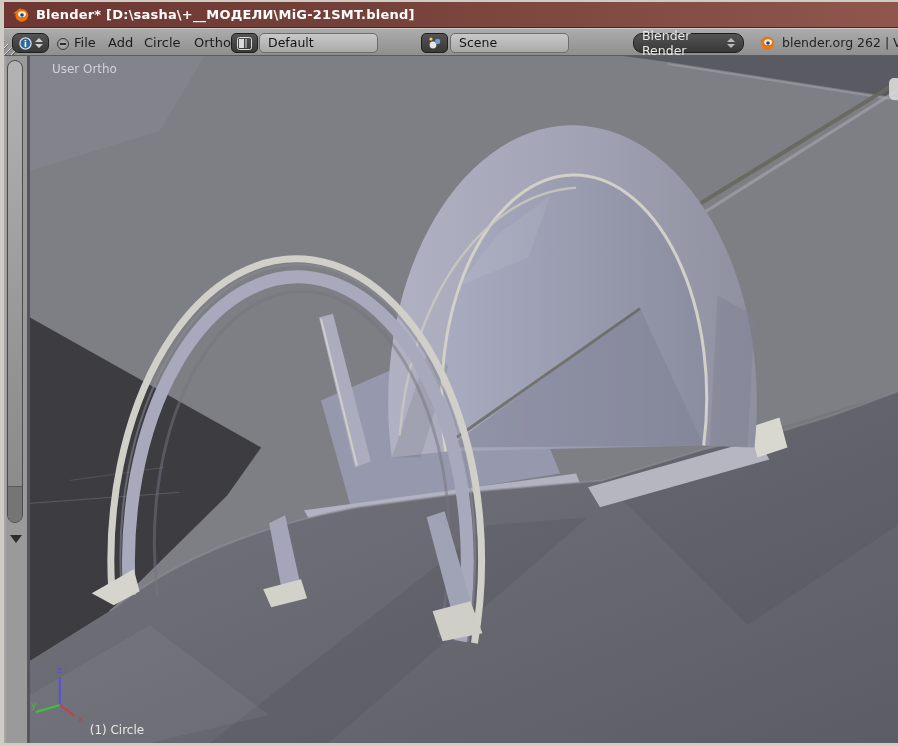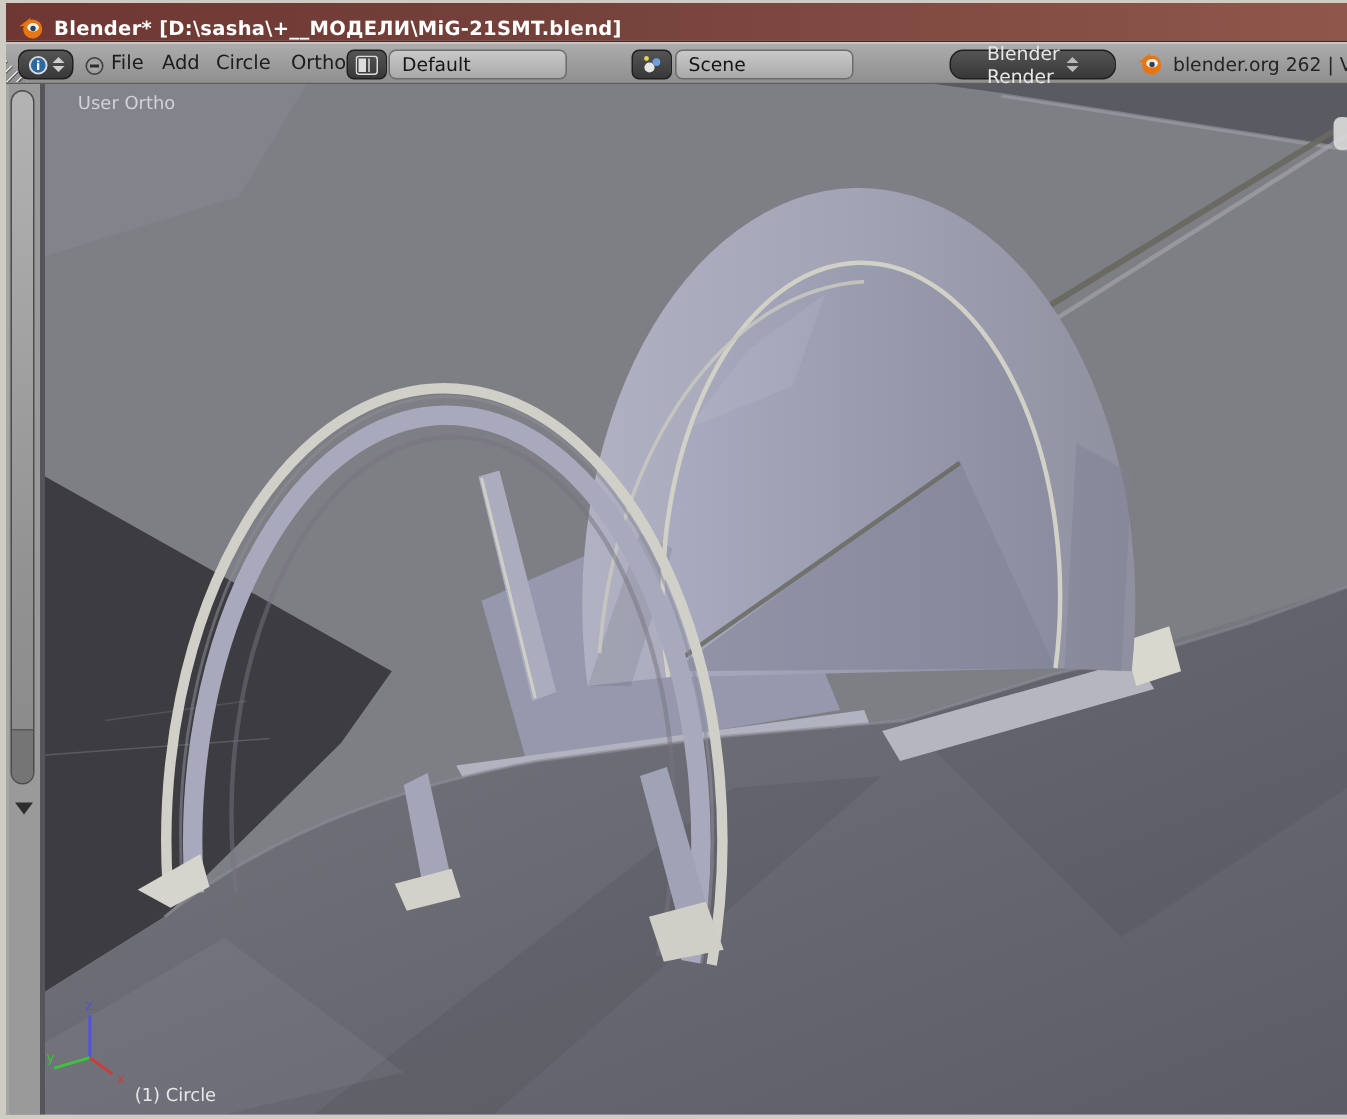--- a/index.html
+++ b/index.html
@@ -9,21 +9,21 @@
     background:#cfccc3;
     padding:2px 0 3px 4px;
     font-family:"DejaVu Sans","Liberation Sans",sans-serif;
     overflow:hidden;
   }
   
   .titlebar{
     position:relative;height:26px;width:894px;
     background:linear-gradient(90deg,#6f3733 0%,#74413a 40%,#8f574c 100%);
     border-bottom:1px solid #4a2522;
-    display:flex;align-items:flex-end;
+    display:flex;align-items:center;
   }
   .titlebar .logo{margin-left:8px;width:17px;height:17px;flex:0 0 auto;}
   .titlebar .title{
     margin-left:7px;color:#ffffff;font-size:13px;font-weight:bold;
     white-space:nowrap;letter-spacing:.2px;
   }
   
   .menubar{
     position:relative;height:28px;width:894px;
     background:linear-gradient(#acacac,#8f8f8f);
@@ -61,21 +61,21 @@
   }
   .fg-default{left:255px;}
   .fg-scene{left:446px;align-items:flex-end;}
   .fieldgroup .val{width:117px;padding-left:8px;line-height:18px;font-size:12.5px;color:#141414;}
   .fieldgroup .seg{
     width:18px;border-left:1px solid #7d7d7d;display:flex;align-items:center;justify-content:center;
     font-size:12px;color:#2a2a2a;line-height:18px;
   }
   .engine{
     left:629px;width:111px;border-radius:9px;justify-content:space-between;
-    padding:0 24px;font-size:12.5px;
+    padding:0 8px;font-size:12.5px;
   }
   .engine .arrows .tri-up{border-bottom-color:#b9b9b9;}
   .engine .arrows .tri-down{border-top-color:#b9b9b9;}
   .infologo{position:absolute;left:754px;top:5px;width:17px;height:17px;}
   .infotext{
     position:absolute;left:778px;top:0;right:0;line-height:27px;font-size:12.5px;color:#242424;
     white-space:nowrap;overflow:hidden;
   }
   
   .workspace{position:relative;width:894px;height:687px;background:#7e7e85;}

